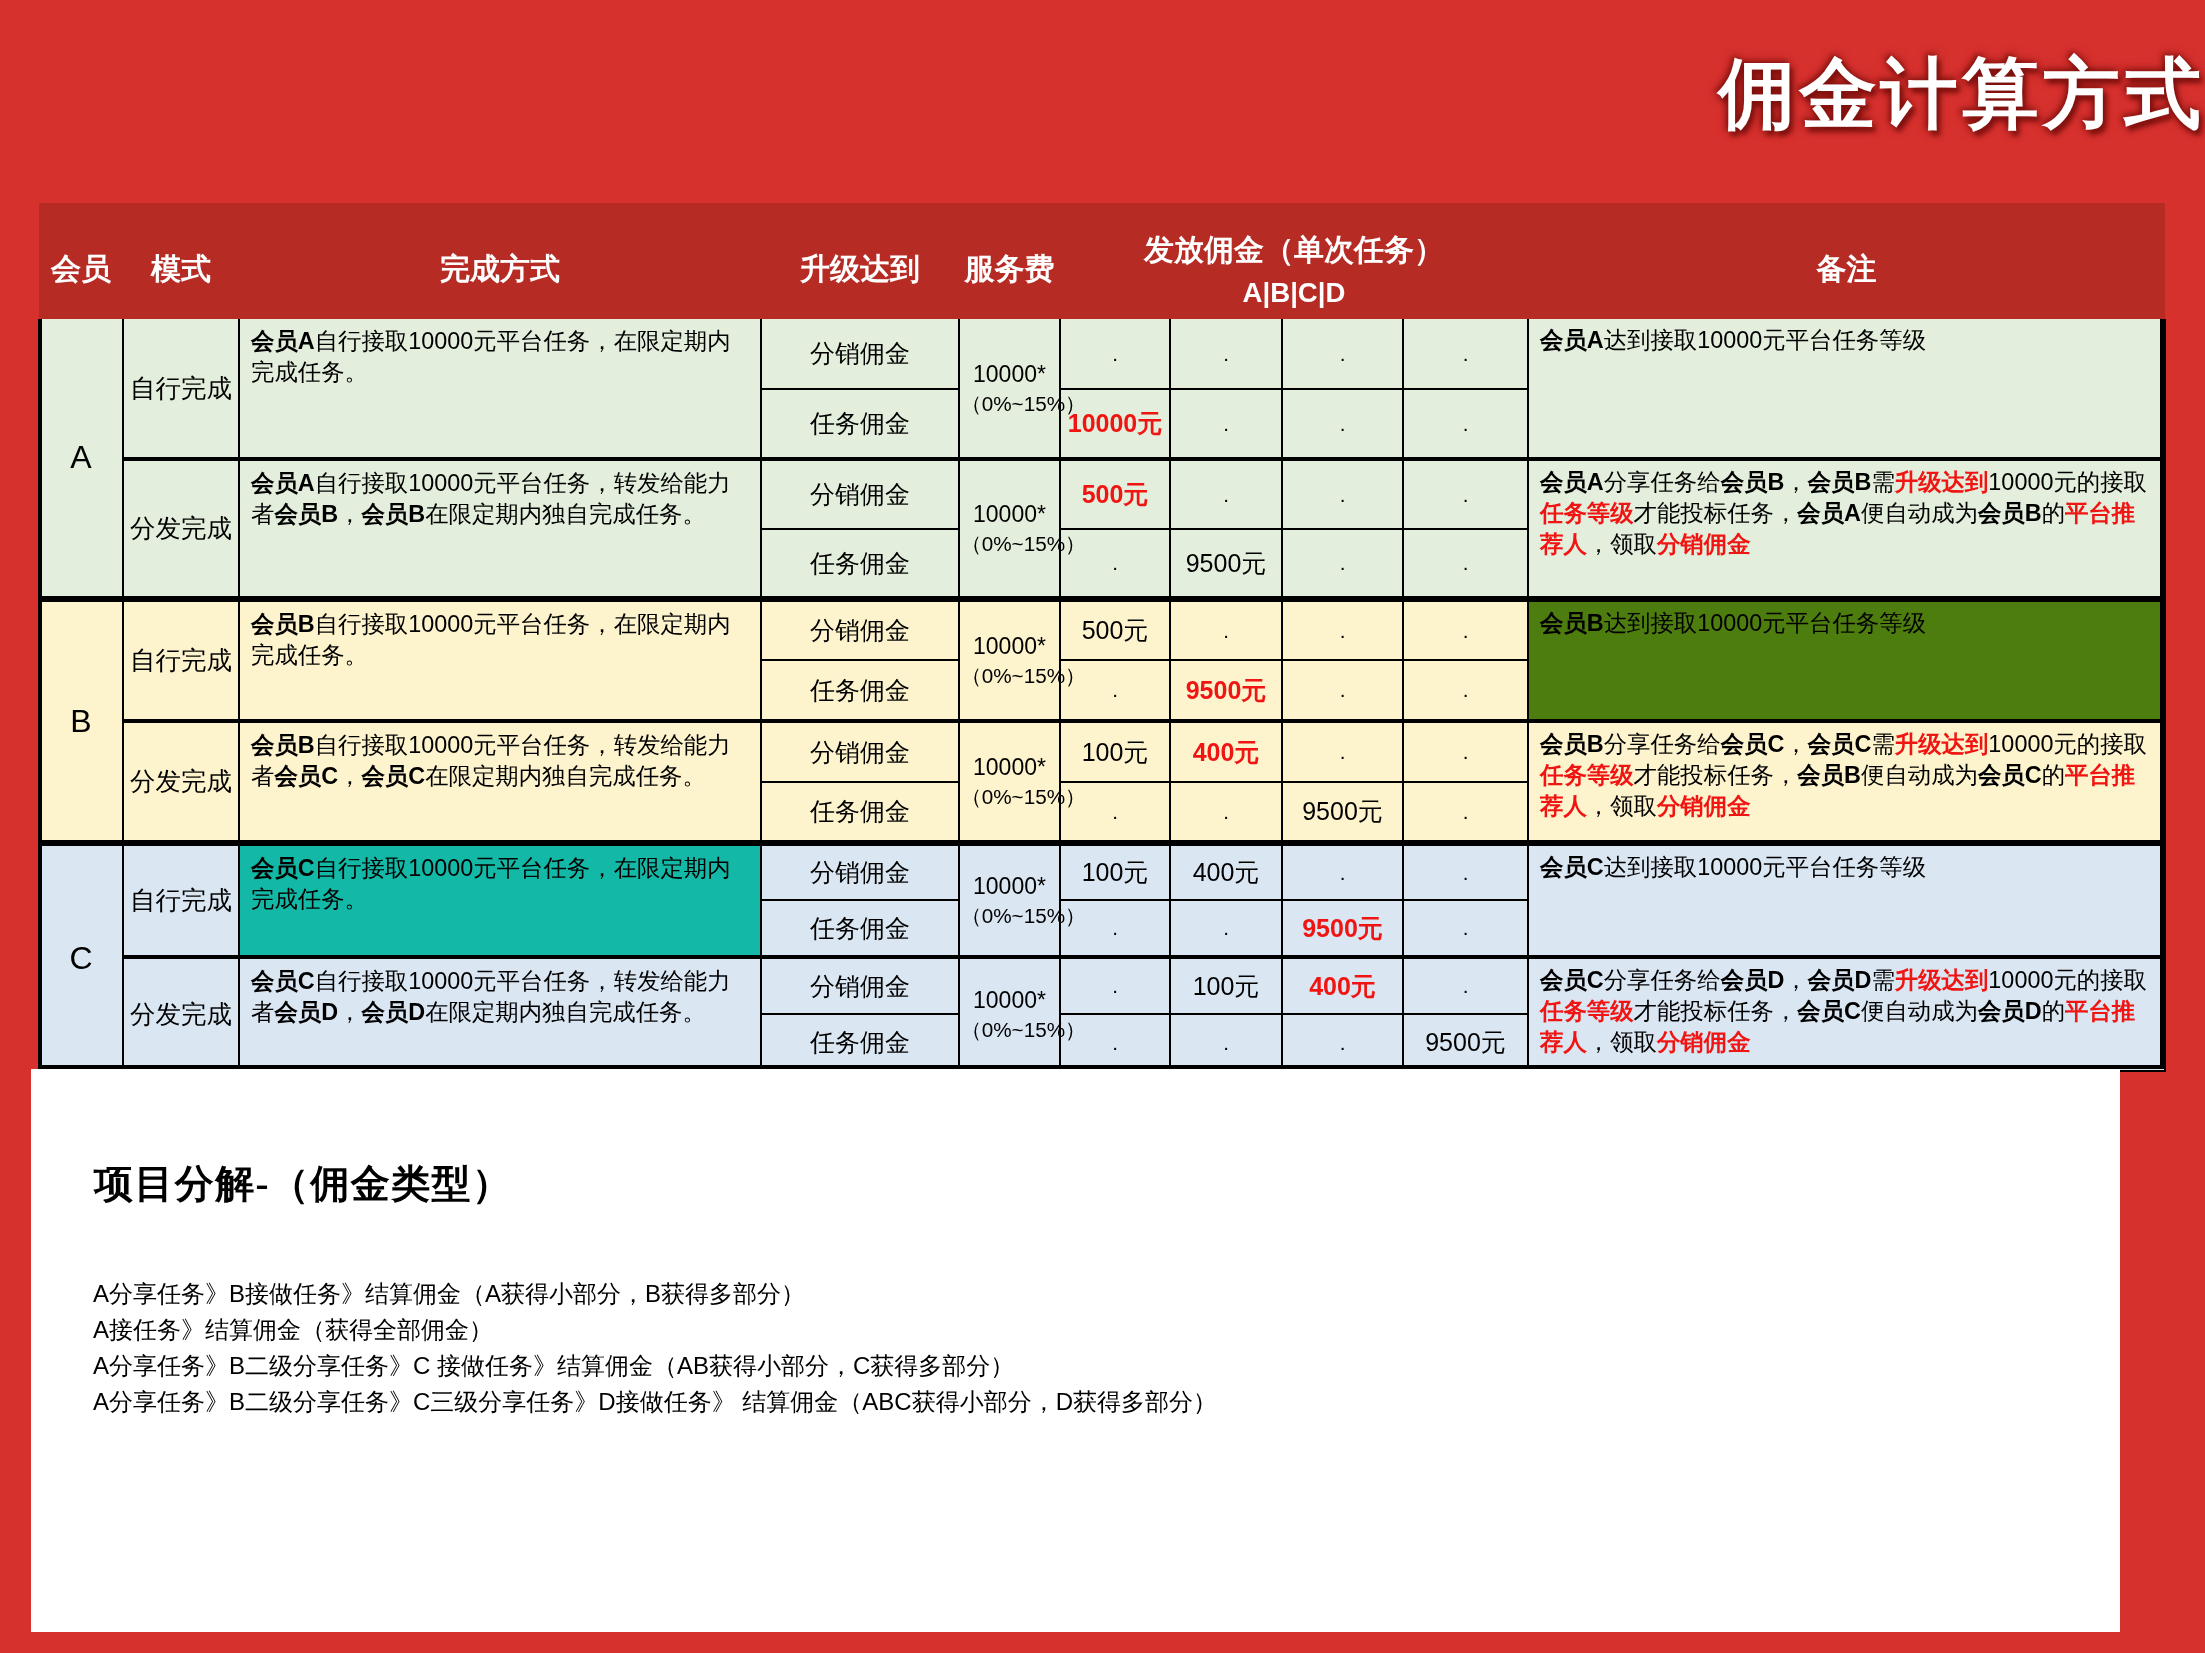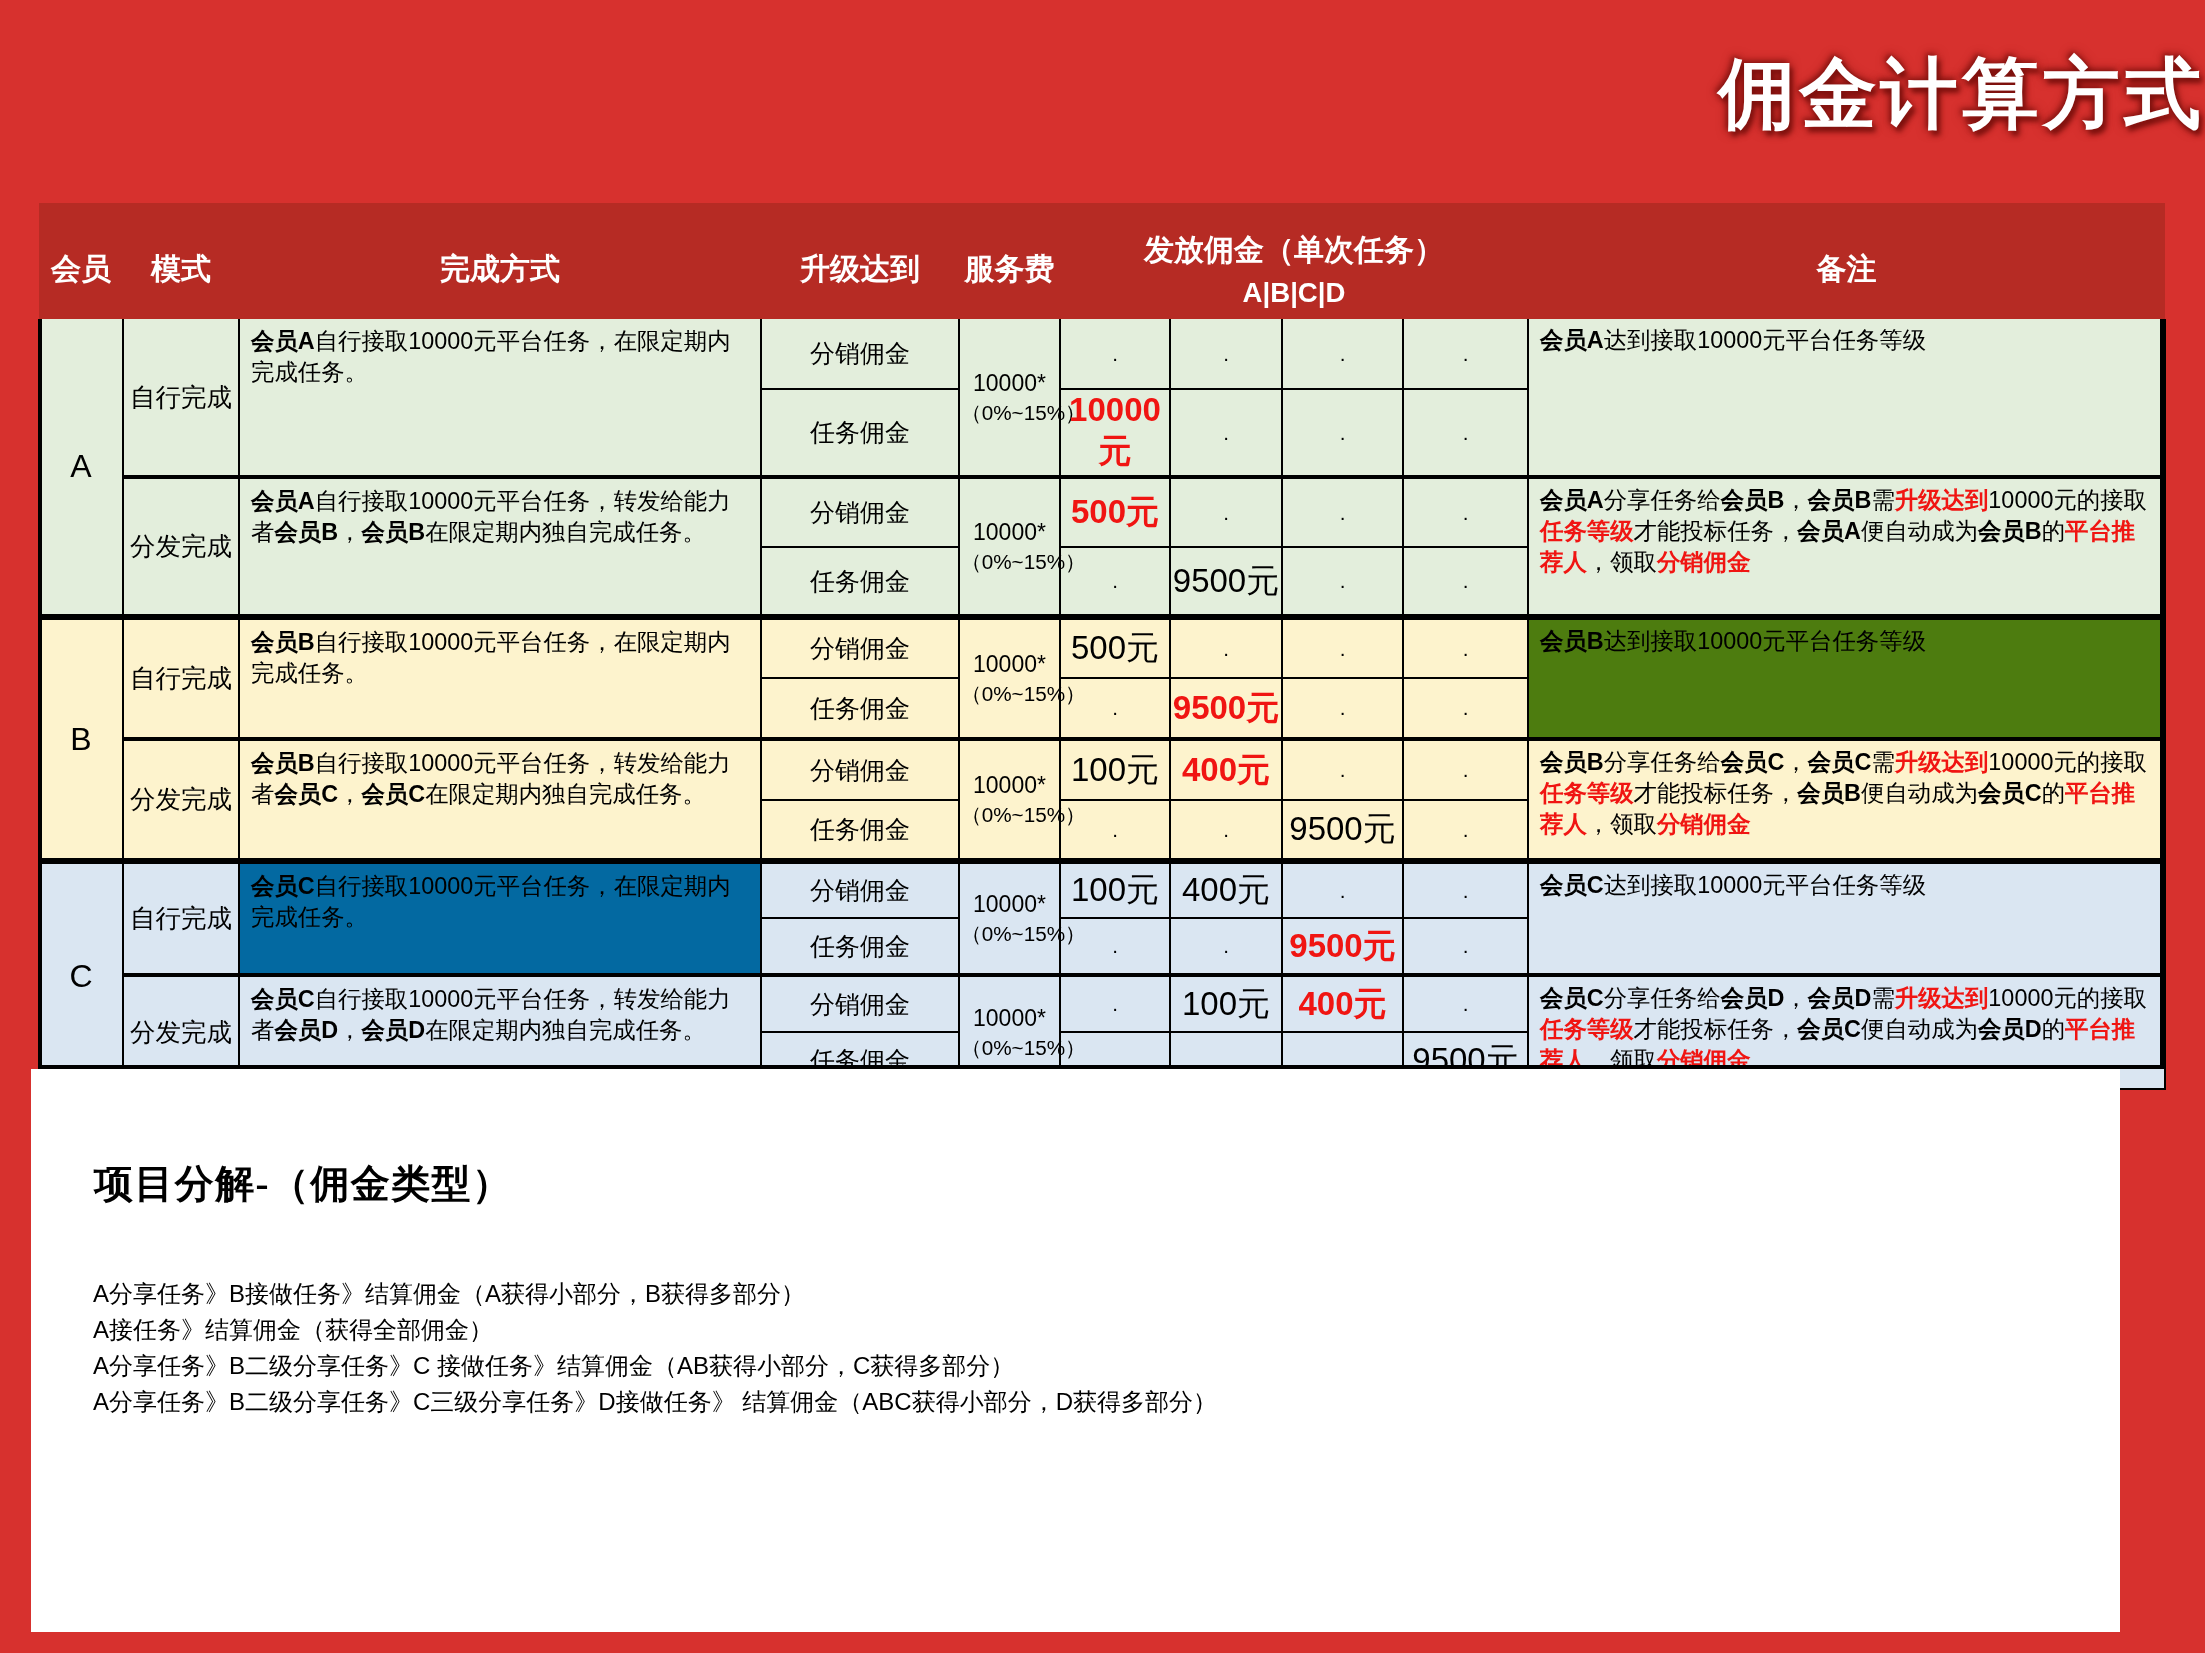--- a/index.html
+++ b/index.html
@@ -29,21 +29,21 @@
   }
   tbody tr.first td{border-top:0;}
   tbody td.bt5{border-top-width:4.1px;}
   tbody td.bt8{border-top-width:6.2px;}
   td.member{font-size:32px;}
   td.mode{font-size:25.5px;}
   td.method{text-align:left;vertical-align:top;padding:6.9px 9.6px 5.5px 11px;line-height:1.32;}
   td.ctype{font-size:25px;}
   td.fee{font-size:23px;line-height:1.35;}
   td.fee .fee2{font-size:20.7px;}
-  td.val{font-size:33px;}
+  td.val{font-size:25px;}
   td.val.dot{font-size:20.7px;}
   td.val.vred{color:#F01512;font-weight:bold;}
   td.remark{text-align:left;vertical-align:top;padding:5.5px 12.4px 5.5px 11px;line-height:1.34;}
   span.b{font-weight:bold;}
   span.r{color:#F01512;}
   .body-frame{
     position:absolute;left:38px;top:319px;width:2126px;height:750px;
     box-sizing:border-box;border:4.1px solid #000;border-top:none;pointer-events:none;
   }
   .footer-panel{
@@ -175,21 +175,21 @@
       <tr style="height: 61px;">
         <td class="ctype" style="background: rgb(253, 243, 205);">任务佣金</td>
         <td class="val dot" style="background: rgb(253, 243, 205);">.</td>
         <td class="val dot" style="background: rgb(253, 243, 205);">.</td>
         <td class="val" style="background: rgb(253, 243, 205);">9500元</td>
         <td class="val dot" style="background: rgb(253, 243, 205);">.</td>
       </tr>
       <tr style="height: 57px;">
         <td class="member bt8" rowspan="4" style="background: rgb(218, 230, 242);">C</td>
         <td class="mode bt8" rowspan="2" style="background: rgb(218, 230, 242);">自行完成</td>
-        <td class="method bt8" rowspan="2" style="background: #0369a1;"><span class="b">会员C</span><span>自行接取10000元平台任务，在限定期内完成任务。</span></td>
+        <td class="method bt8" rowspan="2" style="background: #14b8a6;"><span class="b">会员C</span><span>自行接取10000元平台任务，在限定期内完成任务。</span></td>
         <td class="ctype bt8" style="background: rgb(218, 230, 242);">分销佣金</td>
         <td class="fee bt8" rowspan="2" style="background: rgb(218, 230, 242);">
           <div>10000*</div>
           <div class="fee2">（0%~15%）</div>
         </td>
         <td class="val bt8" style="background: rgb(218, 230, 242);">100元</td>
         <td class="val bt8" style="background: rgb(218, 230, 242);">400元</td>
         <td class="val dot bt8" style="background: rgb(218, 230, 242);">.</td>
         <td class="val dot bt8" style="background: rgb(218, 230, 242);">.</td>
         <td class="remark bt8" rowspan="2" style="background: rgb(218, 230, 242);"><span class="b">会员C</span><span>达到接取10000元平台任务等级</span></td>

